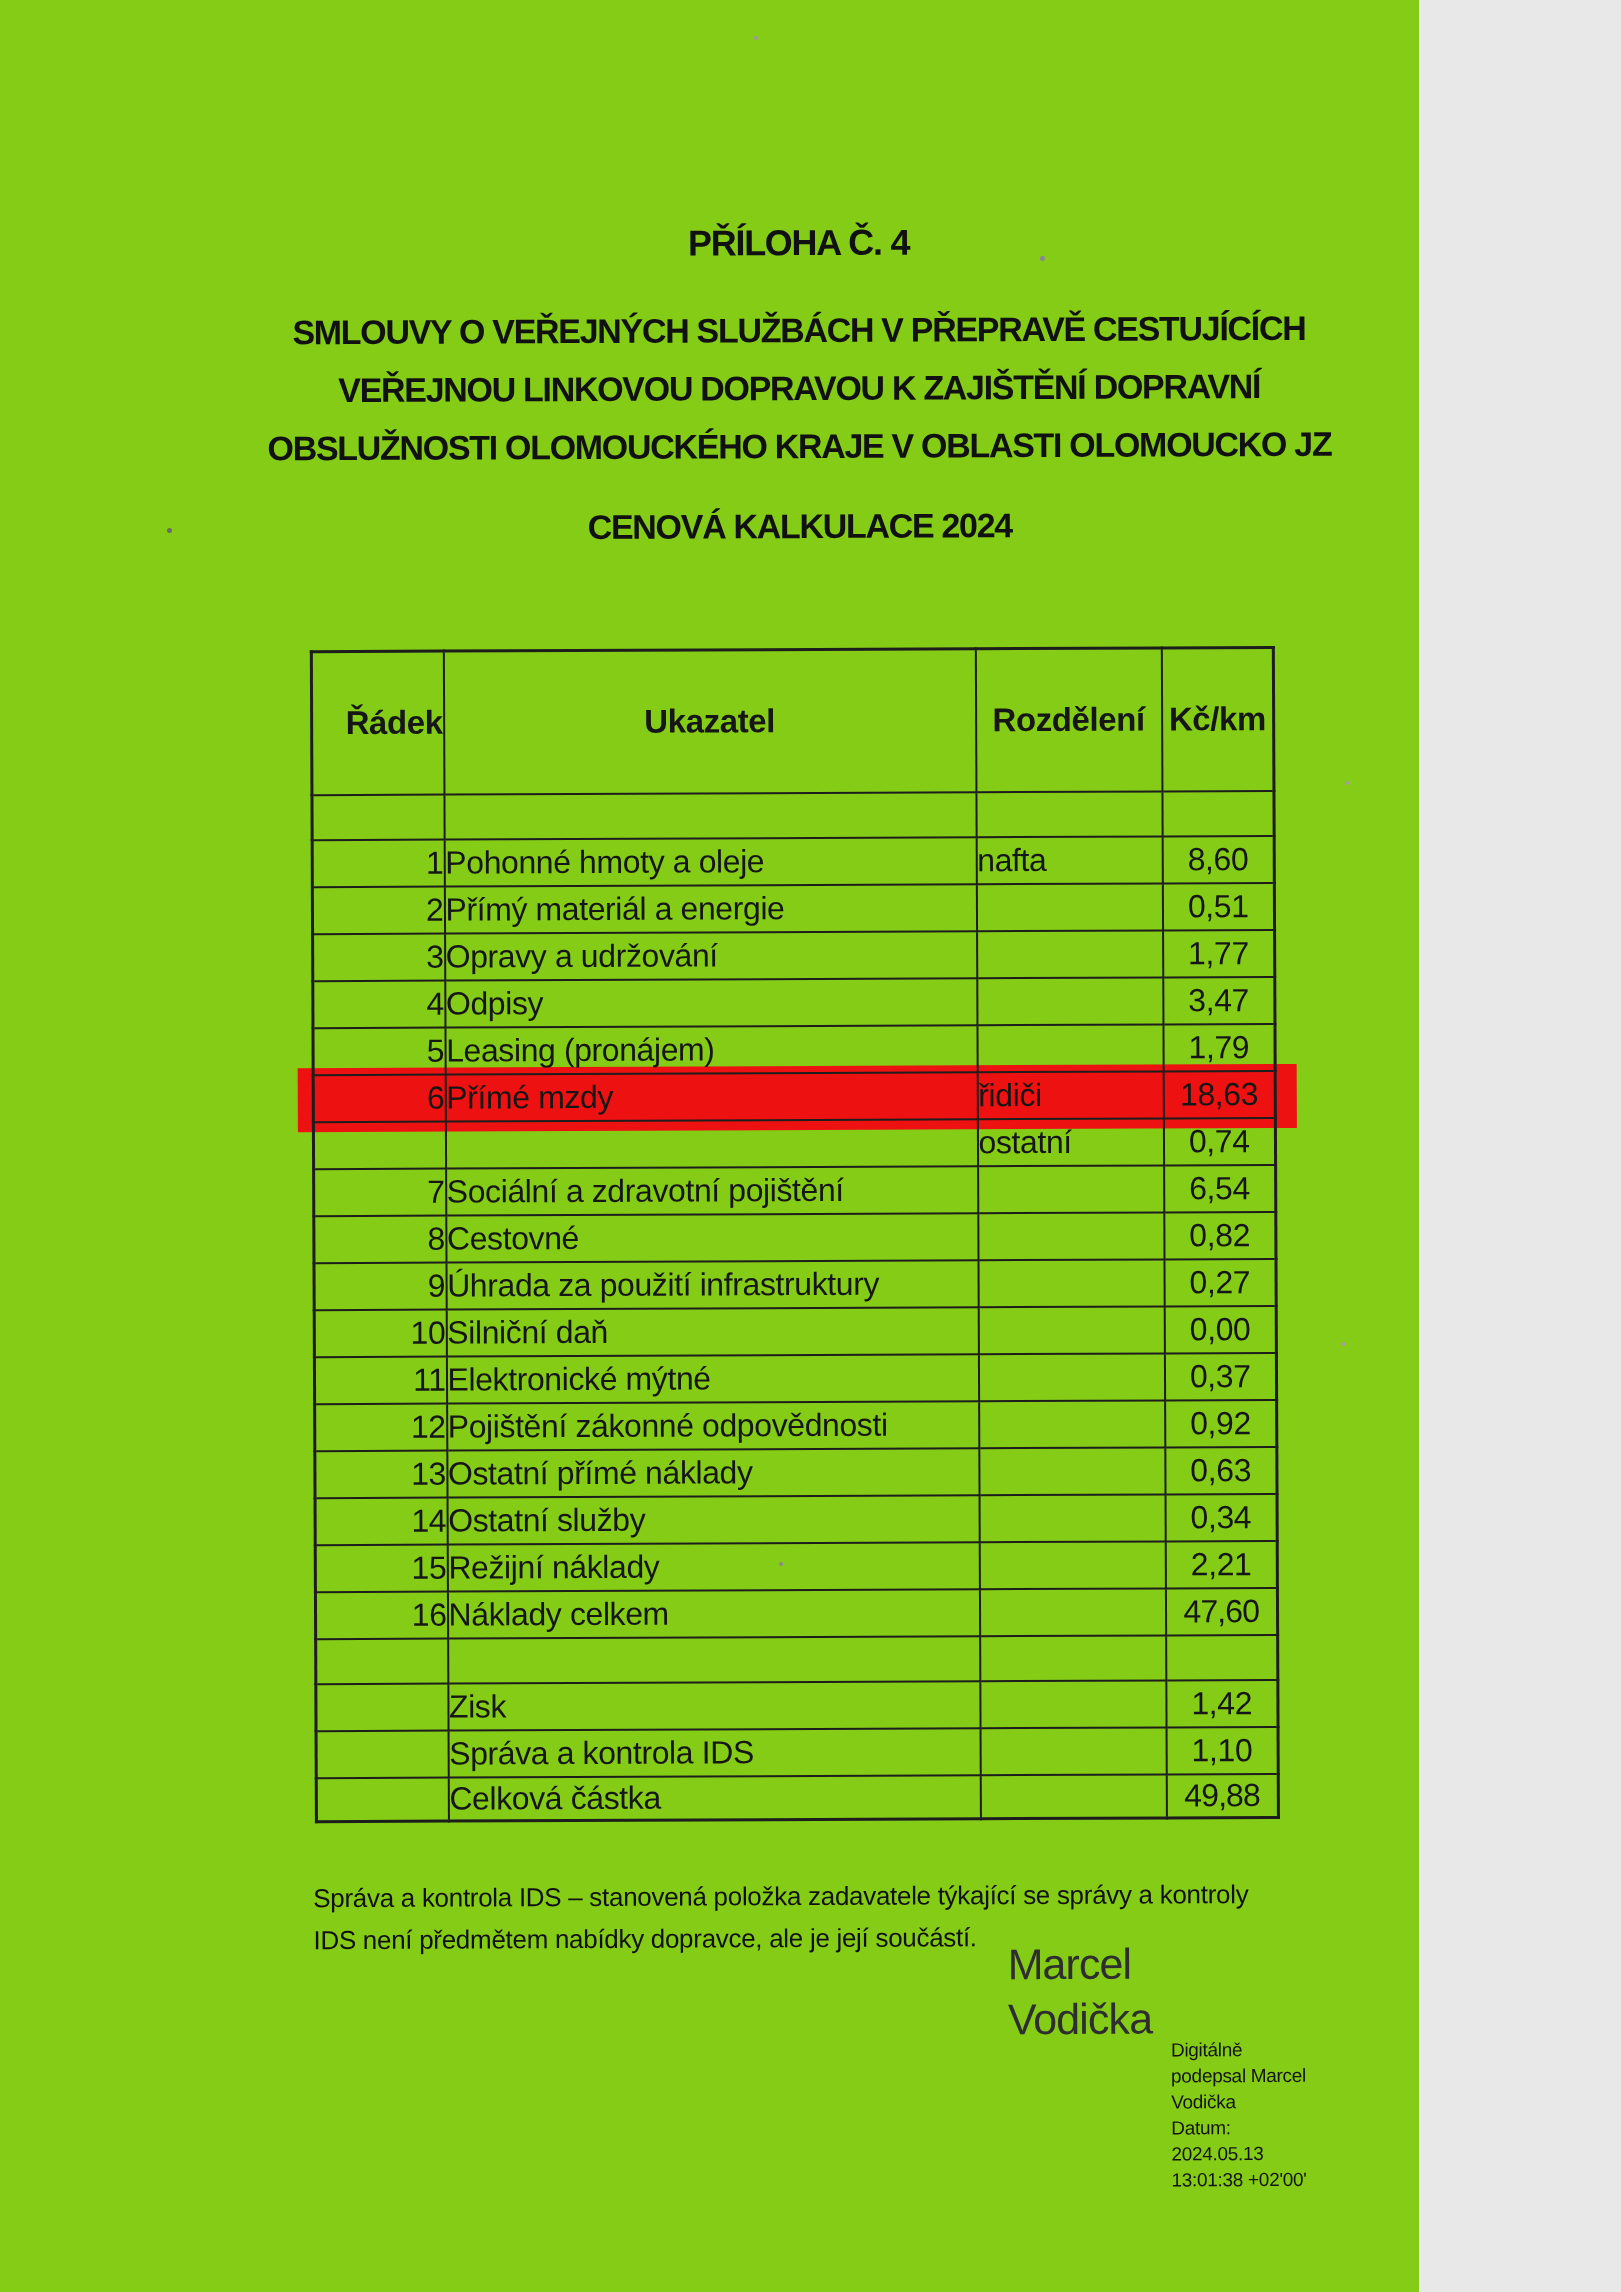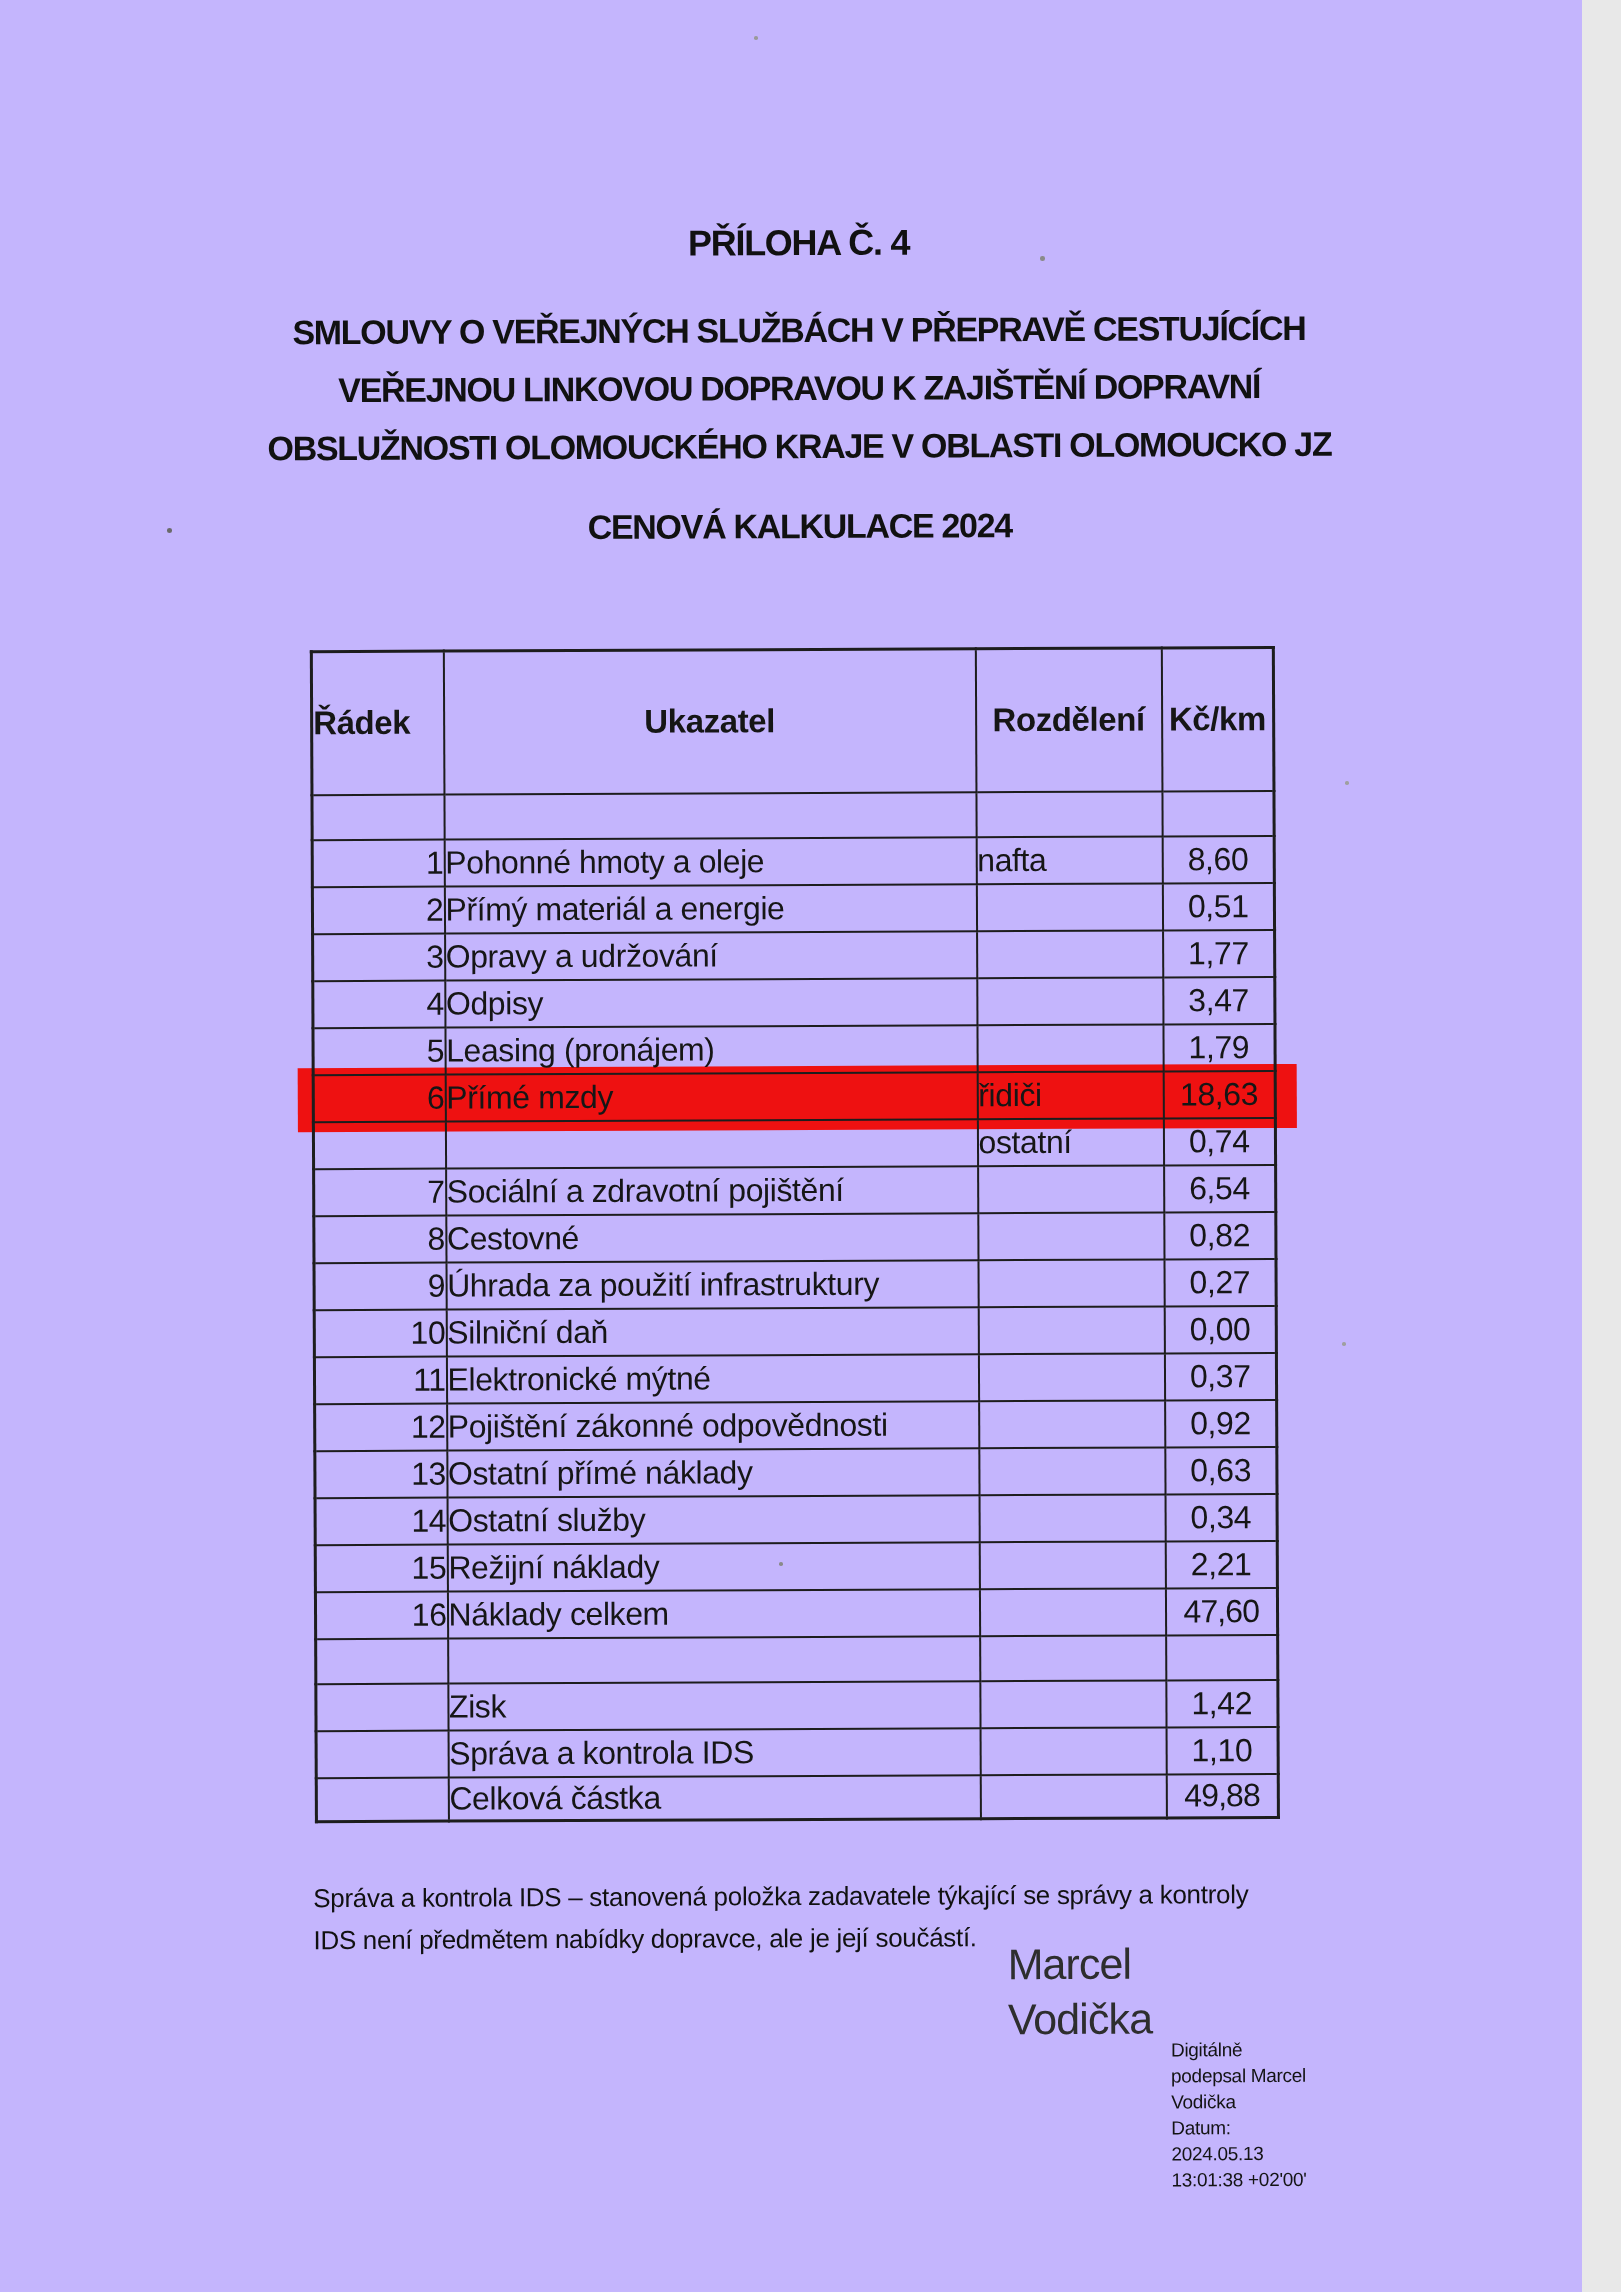--- a/index.html
+++ b/index.html
@@ -1,19 +1,19 @@
 <!DOCTYPE html>
 <html style="font-size:14.3px"><head>
 <meta charset="utf-8">
 <style>
   html,body{margin:0;padding:0;background:#e8e8e8;}
   .page{
     position:relative;
-    width:1582px;height:2293px;
-    background:#c4b5fd;
+    width:1419px;height:2293px;
+    background:#84cc16;
     overflow:hidden;
     font-family:"Liberation Sans","DejaVu Sans",sans-serif;
     color:#161616;
   }
   .content{
     position:absolute;left:0;top:0;width:1621px;height:2293px;
     transform:rotate(-0.25deg);
     transform-origin:50% 40%;
   }
   
@@ -40,21 +40,21 @@
   }
   table.calc td,table.calc th{
     border:2.7px solid #1d1d1d;
     font-size:32px;letter-spacing:-0.4px;
     padding:0;vertical-align:middle;
     background:transparent;overflow:hidden;white-space:nowrap;
   }
   table.calc{border:3.6px solid #1d1d1d;}
   tr.hdr{height:143px;}
   tr.hdr th{font-size:33px;font-weight:700;}
-  th.h-radek{text-align:left;padding-left:18px;}
+  th.h-radek{text-align:right;padding-left:18px;}
   th.h-ukazatel,th.h-rozdeleni,th.h-kc{text-align:center;}
   tr.r{height:47px;}
   tr.spacer{height:45px;}
   tr.last{height:44px;}
   td.c-radek{text-align:right;padding-right:10.7px;}
   td.c-ukazatel{text-align:left;padding-left:11.6px;}
   td.c-rozdeleni{text-align:left;padding-left:13.4px;}
   td.c-kc{text-align:center;margin-top:12px;}
   tr.total td.c-kc{font-weight:400;letter-spacing:-0.9px;}
   

